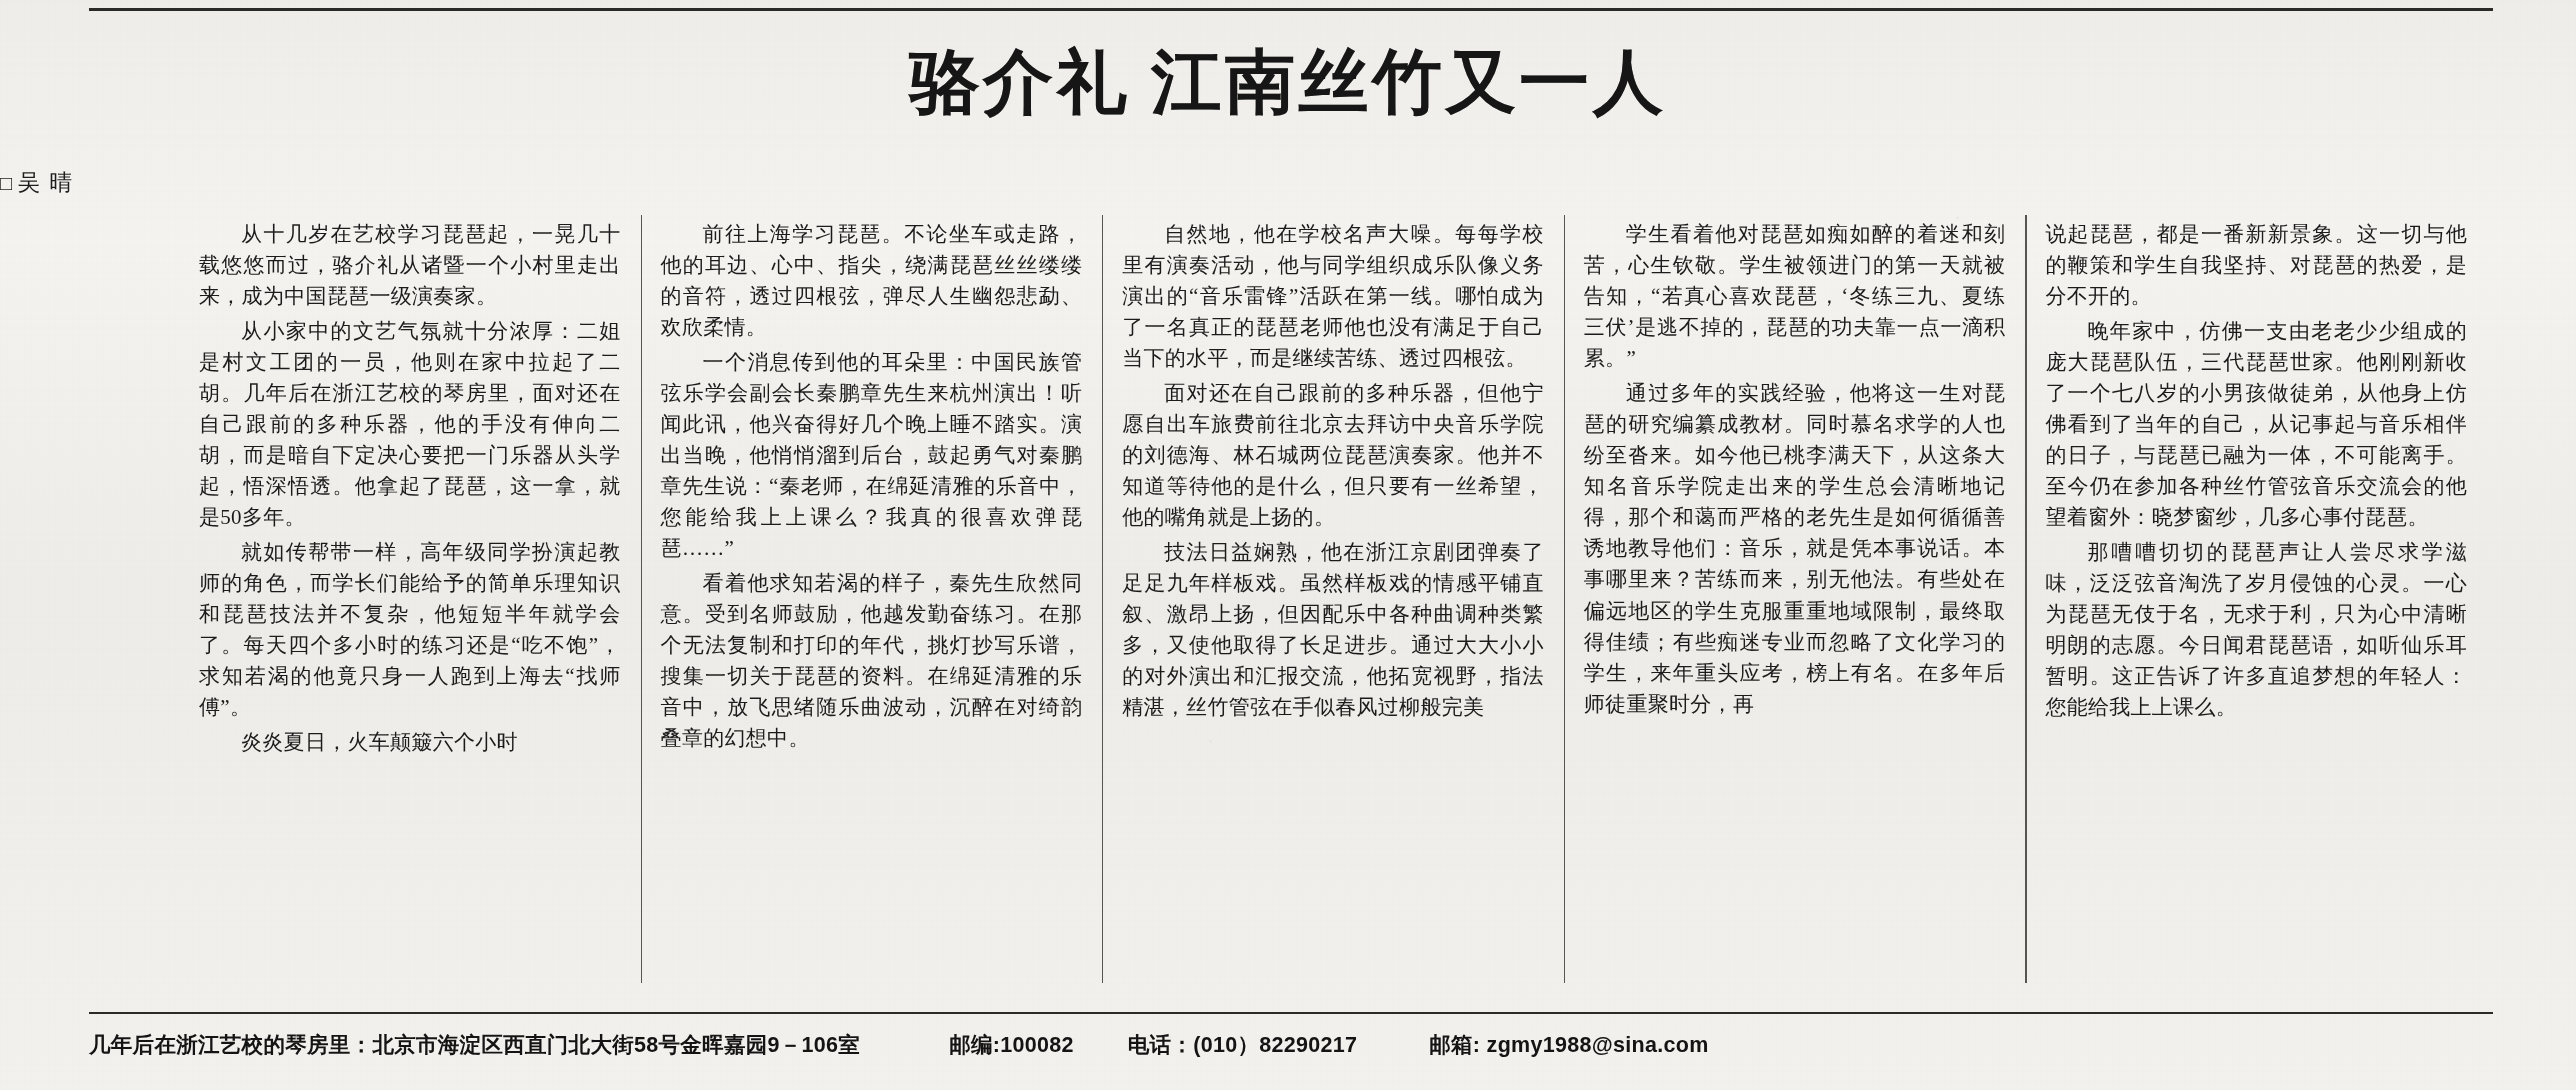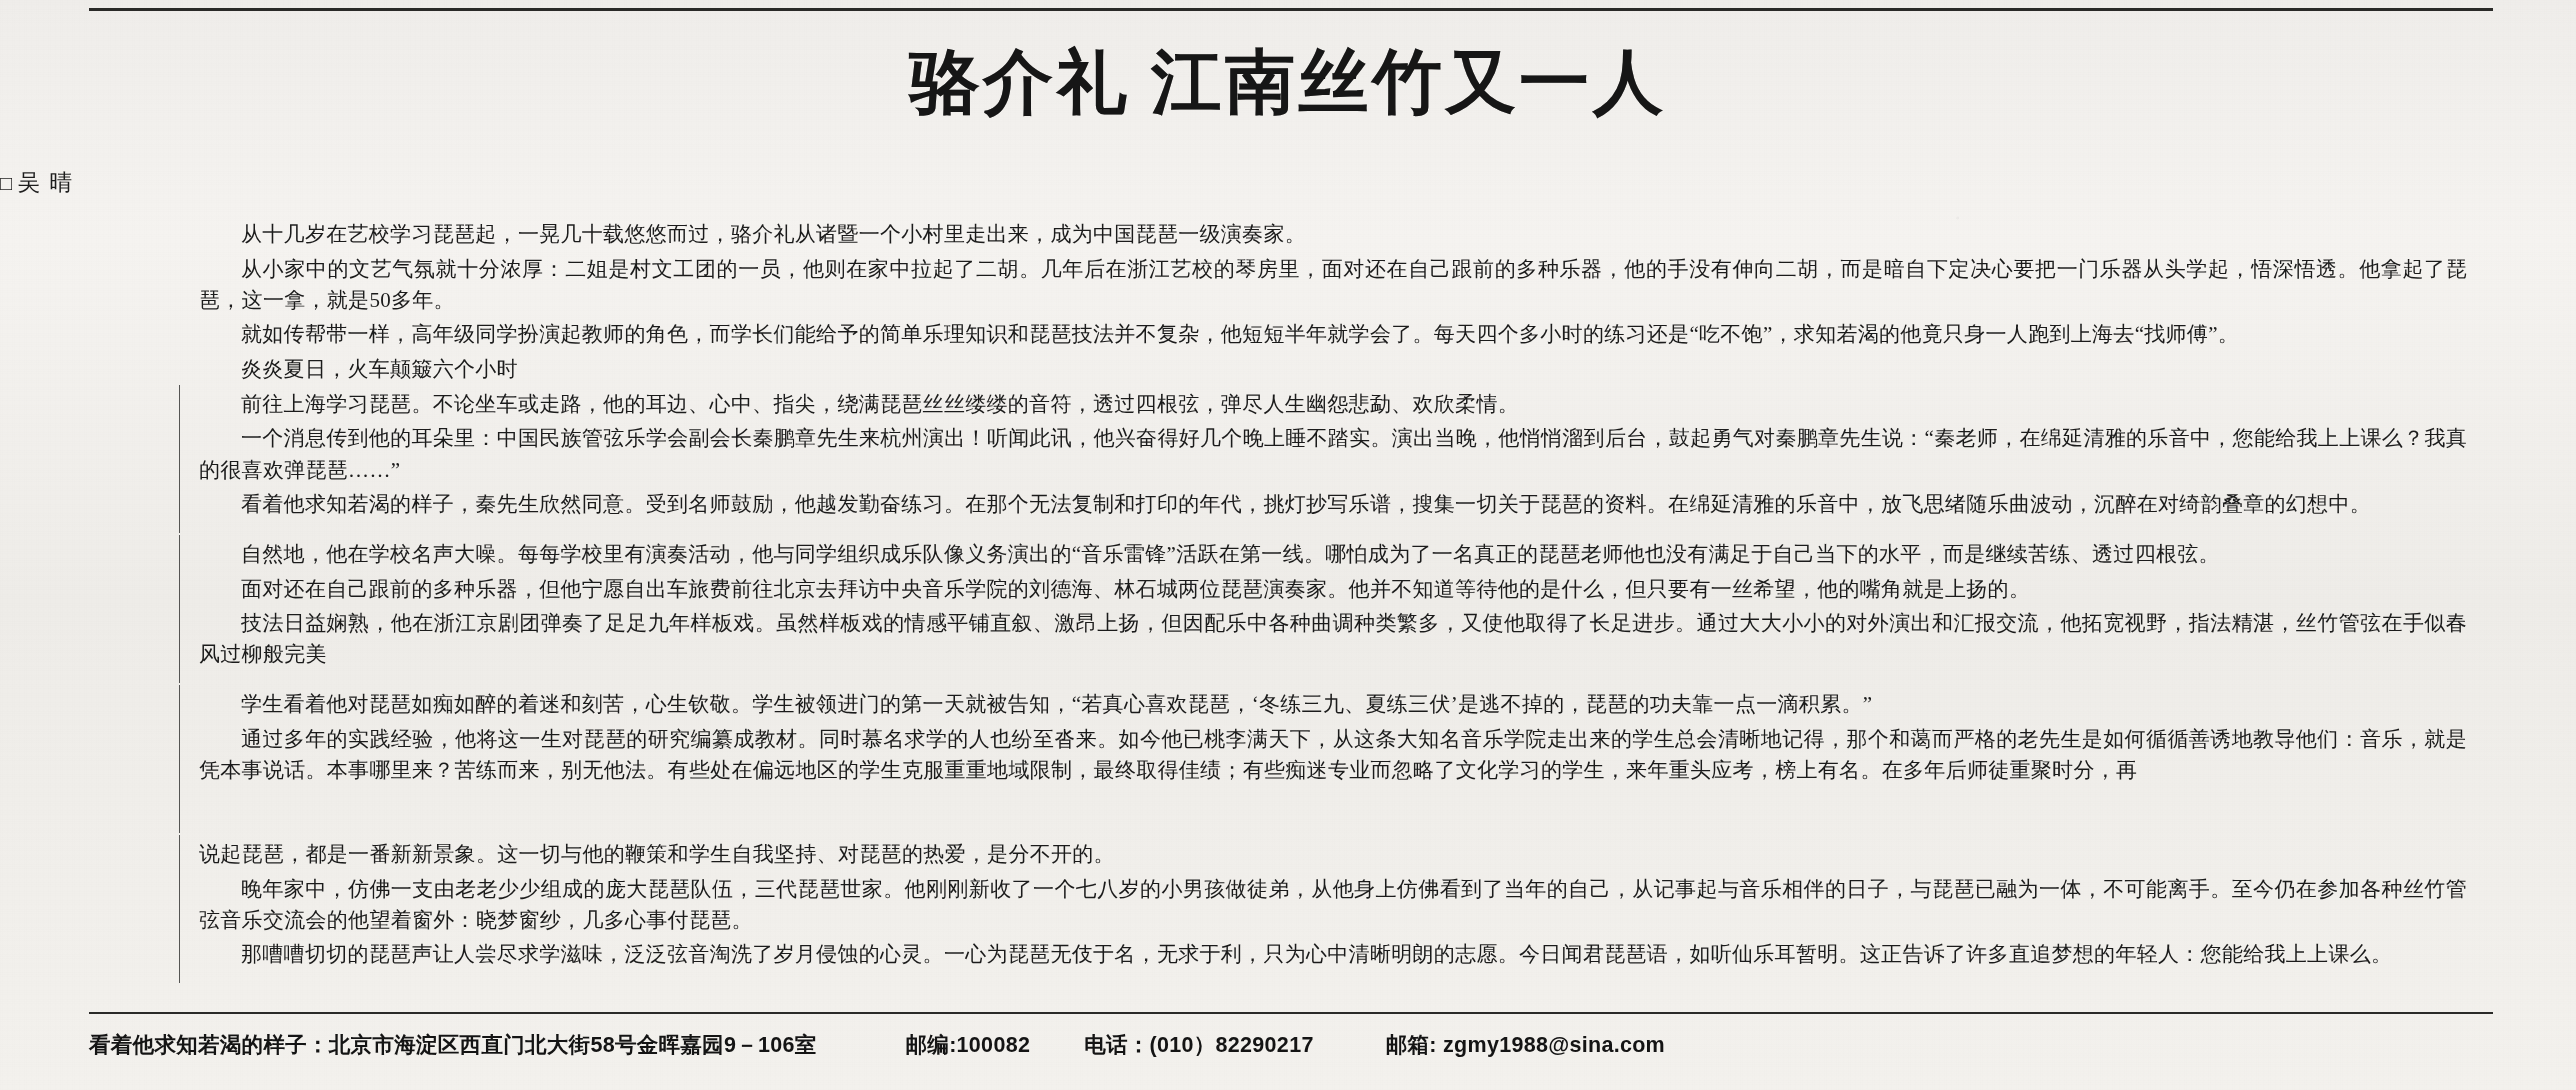--- a/index.html
+++ b/index.html
@@ -71,21 +71,20 @@
     margin-right: 3.6px;
   }
   .columns {
     position: absolute;
     top: 219px;
     left: 179px;
     right: 89px;
     bottom: 101px;
     display: flex;
     gap: 0;
-    flex-direction: column;
   }
   .col {
     position: relative;
     flex: 1 1 0;
     padding: 0 20px;
     box-sizing: border-box;
   }
   .col + .col::before {
     content: "";
     position: absolute;
@@ -181,21 +180,21 @@
       <p class="noindent">说起琵琶，都是一番新新景象。这一切与他的鞭策和学生自我坚持、对琵琶的热爱，是分不开的。</p>
       <p>晚年家中，仿佛一支由老老少少组成的庞大琵琶队伍，三代琵琶世家。他刚刚新收了一个七八岁的小男孩做徒弟，从他身上仿佛看到了当年的自己，从记事起与音乐相伴的日子，与琵琶已融为一体，不可能离手。至今仍在参加各种丝竹管弦音乐交流会的他望着窗外：晓梦窗纱，几多心事付琵琶。</p>
       <p>那嘈嘈切切的琵琶声让人尝尽求学滋味，泛泛弦音淘洗了岁月侵蚀的心灵。一心为琵琶无伎于名，无求于利，只为心中清晰明朗的志愿。今日闻君琵琶语，如听仙乐耳暂明。这正告诉了许多直追梦想的年轻人：您能给我上上课么。</p>
     </div>
 
   </div>
 
   <div class="footer-rule"></div>
 
   <div class="footer">
-    <span class="addr">看着他求知若渴的样子：北京市海淀区西直门北大街58号金晖嘉园9－106室</span>
+    <span class="addr">几年后在浙江艺校的琴房里：北京市海淀区西直门北大街58号金晖嘉园9－106室</span>
     <span class="spacer gap1"></span>
     <span class="zip">邮编:100082</span>
     <span class="spacer gap2"></span>
     <span class="tel">电话：(010）82290217</span>
     <span class="spacer gap3"></span>
     <span class="mail">邮箱: zgmy1988@sina.com</span>
   </div>
 
 </div>
 

